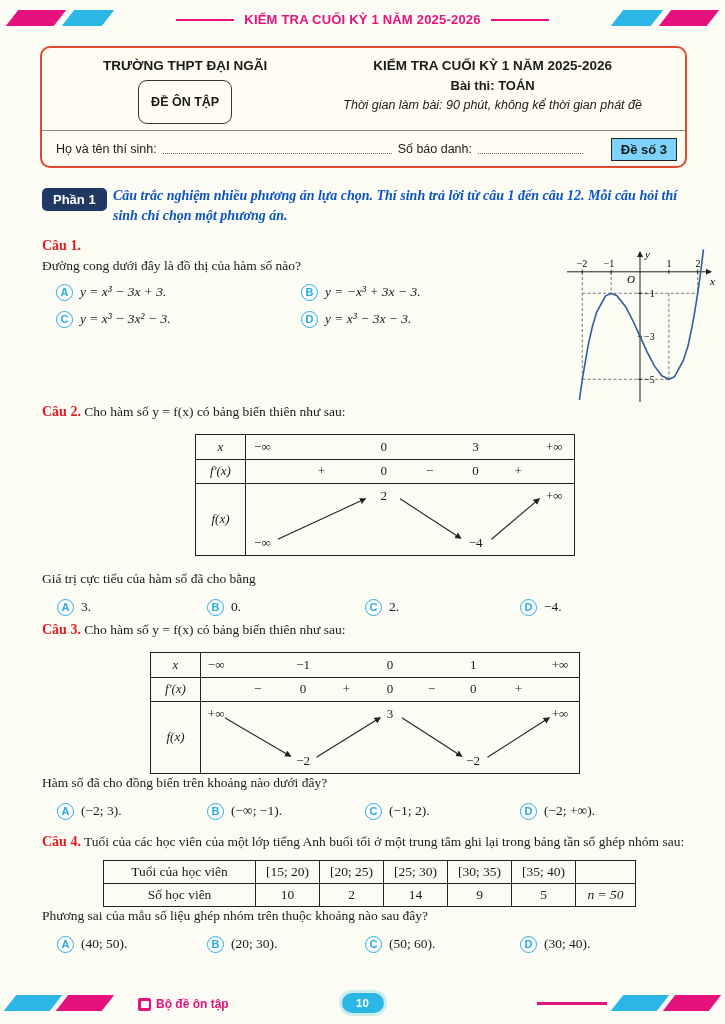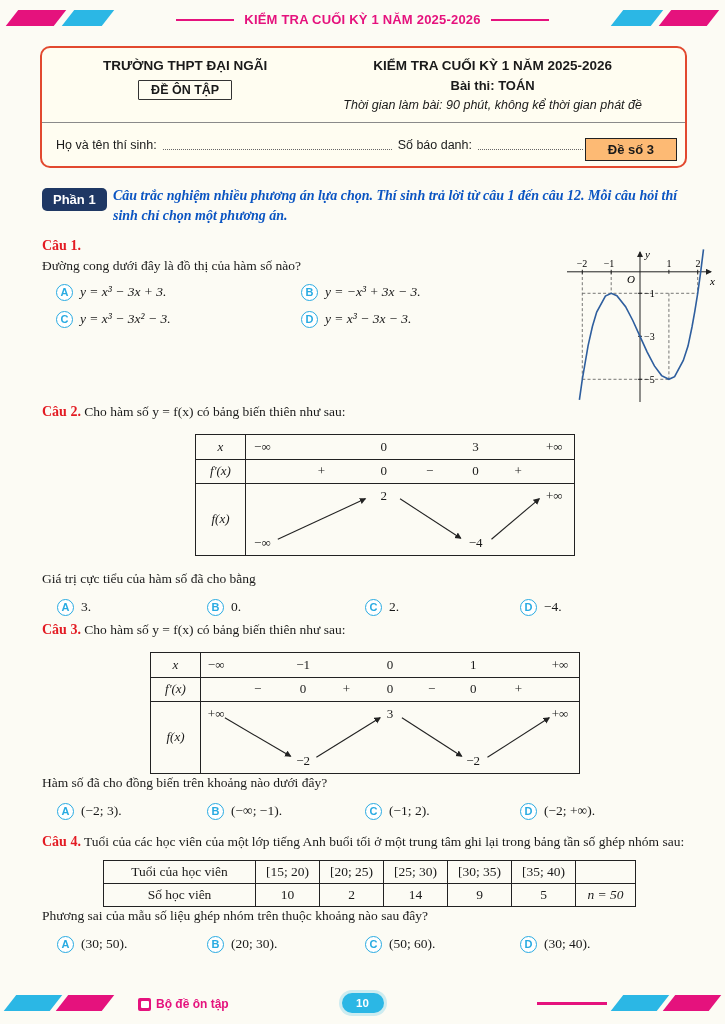--- a/index.html
+++ b/index.html
@@ -16,31 +16,31 @@
   .top-title-text{color:#e5127d;font:bold 13px "Liberation Sans","DejaVu Sans",sans-serif;letter-spacing:.2px}
   .hline{width:58px;height:2px;background:#e5127d}
 
   
   .exam-box{position:absolute;left:40px;right:38px;top:46px;height:122px;border:2px solid #e2492f;
             border-radius:10px;background:#fffdf1;padding:10px 14px 0}
   .exam-top{display:flex}
   .exam-left{width:42%;text-align:center}
   .exam-right{width:58%;text-align:center}
   .school{font:bold 13.5px "Liberation Sans","DejaVu Sans",sans-serif}
-  .de-on-tap{display:inline-block;margin-top:7px;padding:2px 12px;border:1.4px solid #333;border-radius:1px;
+  .de-on-tap{display:inline-block;margin-top:7px;padding:14px 12px;border:1.4px solid #333;border-radius:9px;
              font:bold 12.5px "Liberation Sans","DejaVu Sans",sans-serif}
   .exam-title{font:bold 13.5px "Liberation Sans","DejaVu Sans",sans-serif}
   .exam-subject{font:bold 13px "Liberation Sans","DejaVu Sans",sans-serif;margin-top:5px}
   .exam-duration{font:italic 12.5px "Liberation Sans","DejaVu Sans",sans-serif;margin-top:5px}
-  .exam-bottom{position:absolute;left:0;right:0;bottom:0;height:44px;border-top:1px solid #8a8a8a;
+  .exam-bottom{position:absolute;left:0;right:0;bottom:0;height:36px;border-top:1px solid #8a8a8a;
                display:flex;align-items:center;padding:0 14px;font:12.5px "Liberation Sans","DejaVu Sans",sans-serif}
   .dots{border-bottom:1.3px dotted #666;height:11px;margin:0 6px}
   .dots.grow{flex:1}
-  .exam-code{position:absolute;right:8px;bottom:5px;border:1.6px solid #222;padding:3px 22px;
-             font:bold 13px "Liberation Sans","DejaVu Sans",sans-serif;background:#fdba74}
+  .exam-code{position:absolute;right:8px;bottom:5px;border:1.6px solid #222;padding:3px 9px;
+             font:bold 13px "Liberation Sans","DejaVu Sans",sans-serif;background:#7dd3fc}
 
   
   .part1{position:absolute;left:42px;right:40px;top:186px}
   .badge{position:absolute;left:0;top:2px;background:#1f3864;color:#fff;border-radius:5px;
          font:bold 13px "Liberation Sans","DejaVu Sans",sans-serif;padding:4px 11px}
   .part1-text{margin-left:71px;font-weight:bold;font-style:italic;color:#0a54c2;font-size:14px;line-height:1.45}
 
   
   .q{position:absolute;left:42px;right:28px;font-size:13.5px}
   .q-label{color:#e31b23;font-weight:bold;font-size:14px}
@@ -351,21 +351,21 @@
           <td class="iv">9</td>
           <td class="iv">5</td>
           <td class="tot">n = 50</td>
         </tr>
       </tbody>
     </table>
     <p class="q-line" style="">Phương sai của mẫu số liệu ghép nhóm trên thuộc khoảng nào sau đây?</p>
     <div class="opts-row">
       <div class="opt">
         <span class="circ">A</span>
-        <span>(30; 50).</span>
+        <span>(40; 50).</span>
       </div>
       <div class="opt">
         <span class="circ">B</span>
         <span>(20; 30).</span>
       </div>
       <div class="opt">
         <span class="circ">C</span>
         <span>(50; 60).</span>
       </div>
       <div class="opt">

